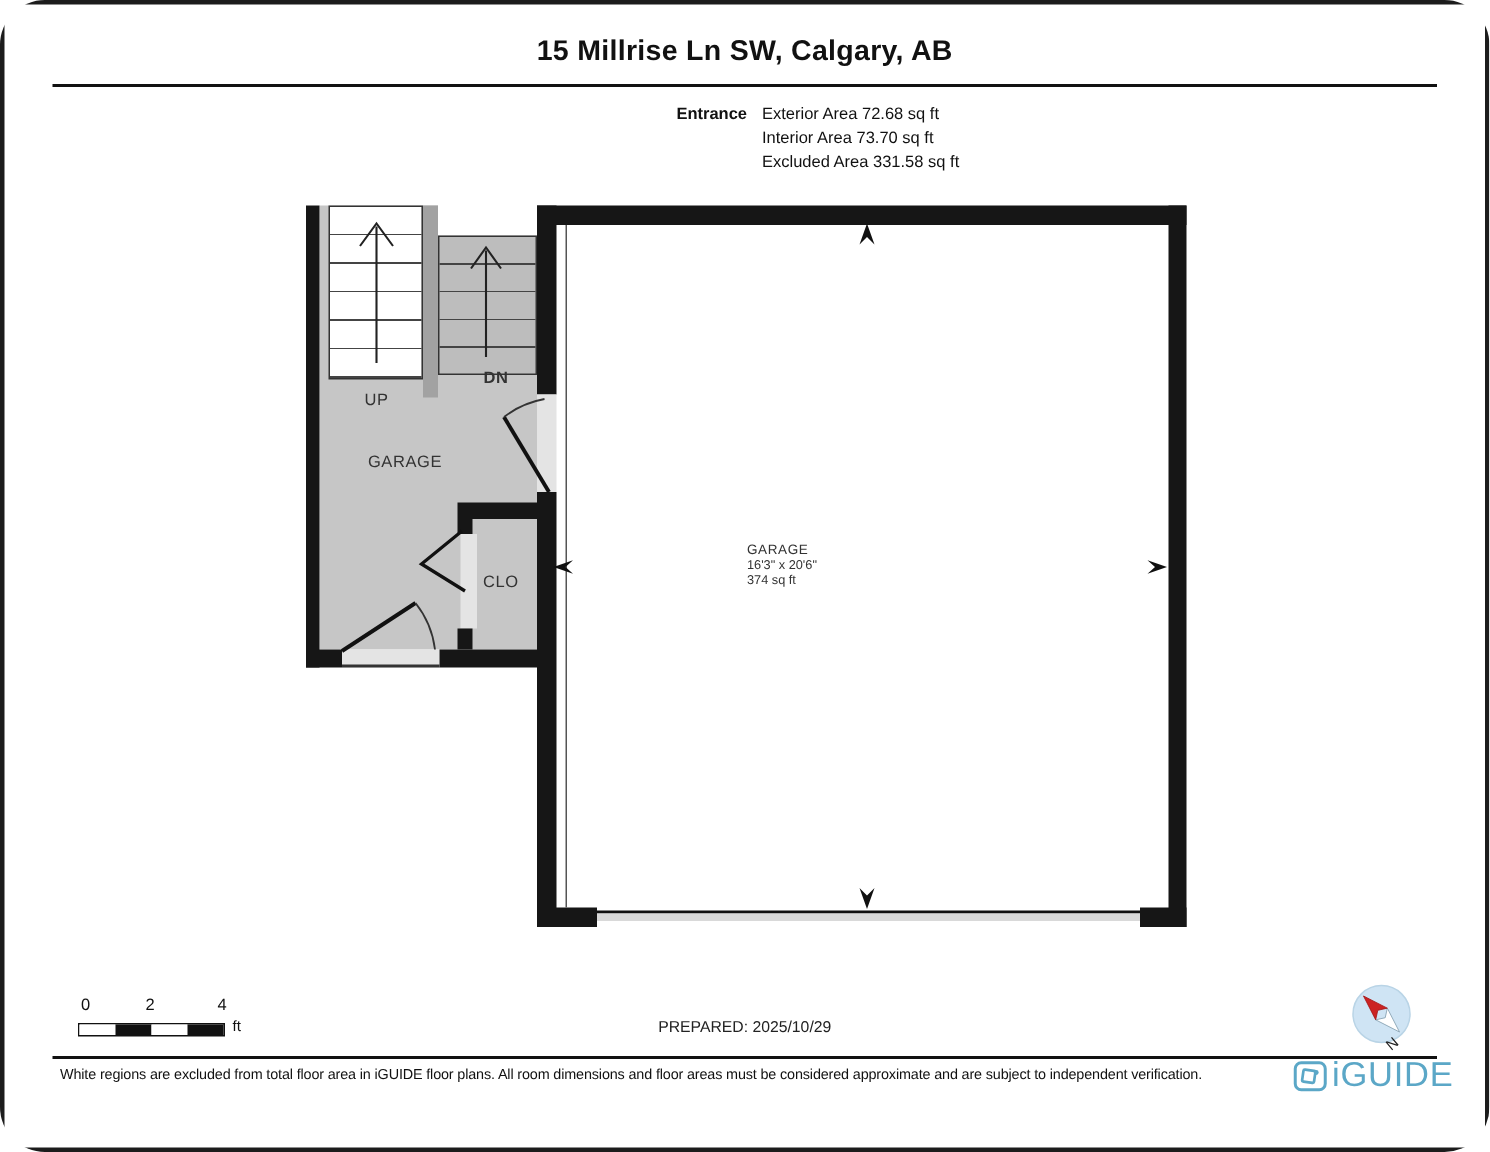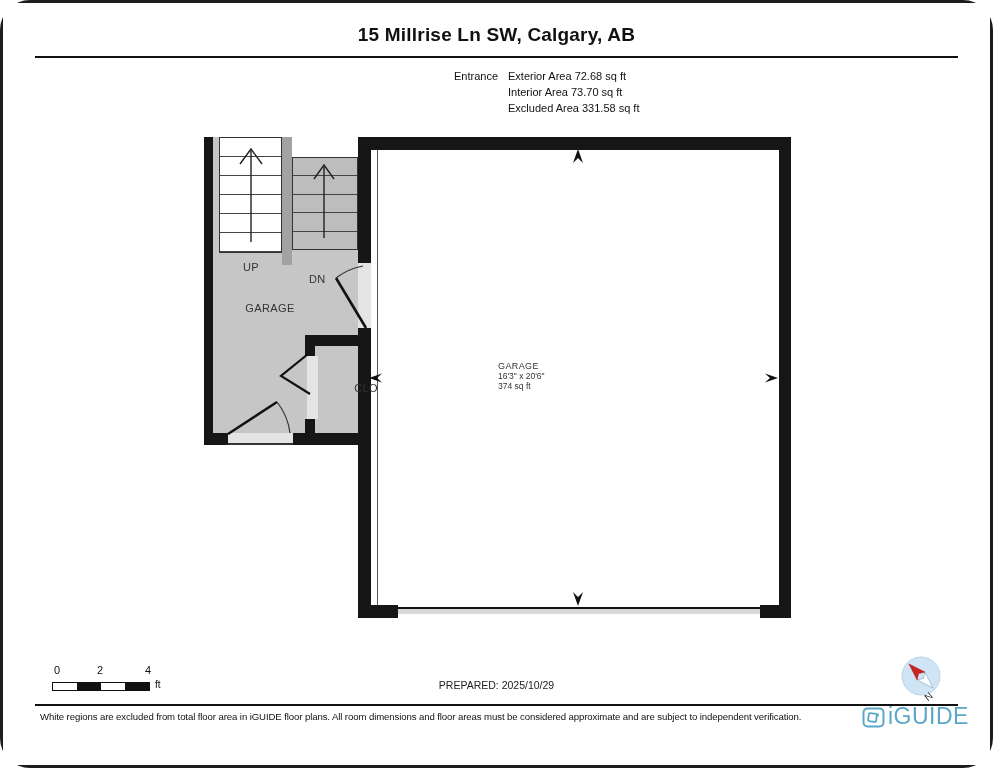--- a/index.html
+++ b/index.html
@@ -7,21 +7,21 @@
     position:relative;width:993px;height:768px;background:#fff;overflow:hidden;
     font-family:"Liberation Sans", sans-serif;color:#111;box-sizing:border-box;border-radius:30px;
   }
   .page-border{position:absolute;inset:0;border:3px solid #1c1c1c;border-radius:10px;pointer-events:none;z-index:50;}
   .abs{position:absolute;}
 
   
   .title{top:24px;left:0;width:993px;text-align:center;font-size:19px;font-weight:bold;letter-spacing:.2px;}
   .rule{height:2px;background:#111;}
   .summary{top:68px;left:378px;display:flex;font-size:11px;line-height:16px;}
-  .summary .room{font-weight:normal;width:120px;text-align:right;margin-right:10px;}
+  .summary .room{font-weight:bold;width:120px;text-align:right;margin-right:10px;}
   .summary .lines div{white-space:nowrap;}
 
   
   .floor{background:#c6c6c6;}
   .wall{background:#161616;}
   .opening{background:#e4e4e4;}
 
   .stair-up{
     left:219px;top:137px;width:63px;height:116px;box-sizing:border-box;
     border:1.5px solid #333;
@@ -128,23 +128,23 @@
 
     <polyline points="308,354 281,376 310,394" stroke="#111" stroke-width="2.2" fill="none"></polyline>
 
     <polygon points="578,149 573,163 578,158 583,163" fill="#111"></polygon>
     <polygon points="578,606 573,592 578,597 583,592" fill="#111"></polygon>
     <polygon points="369,378 382,373.5 377,378 382,382.5" fill="#111"></polygon>
     <polygon points="778,378 765,373.5 770,378 765,382.5" fill="#111"></polygon>
   </svg>
 
   <div class="abs room-label" style="left:236px;top:261px;width:30px;text-align:center;">UP</div>
-  <div class="abs room-label" style="left:309px;top:273px;width:30px;text-align:left;">DN</div>
+  <div class="abs room-label" style="left:309px;top:246px;width:30px;text-align:right;font-weight:bold;">DN</div>
   <div class="abs room-label" style="left:240px;top:302px;width:60px;text-align:center;">GARAGE</div>
-  <div class="abs room-label" style="left:322px;top:382px;width:30px;text-align:right;margin-left:26px;">CLO</div>
+  <div class="abs room-label" style="left:322px;top:382px;width:30px;text-align:left;">CLO</div>
   <div class="abs garage-label">
     <div class="g-name">GARAGE</div>
     <div class="g-dims">16'3" x 20'6"</div>
     <div class="g-area">374 sq ft</div>
   </div>
 
   <div class="scale-ticks">
     <span class="abs" style="left:47px;">0</span>
     <span class="abs" style="left:90px;">2</span>
     <span class="abs" style="left:138px;">4</span>

